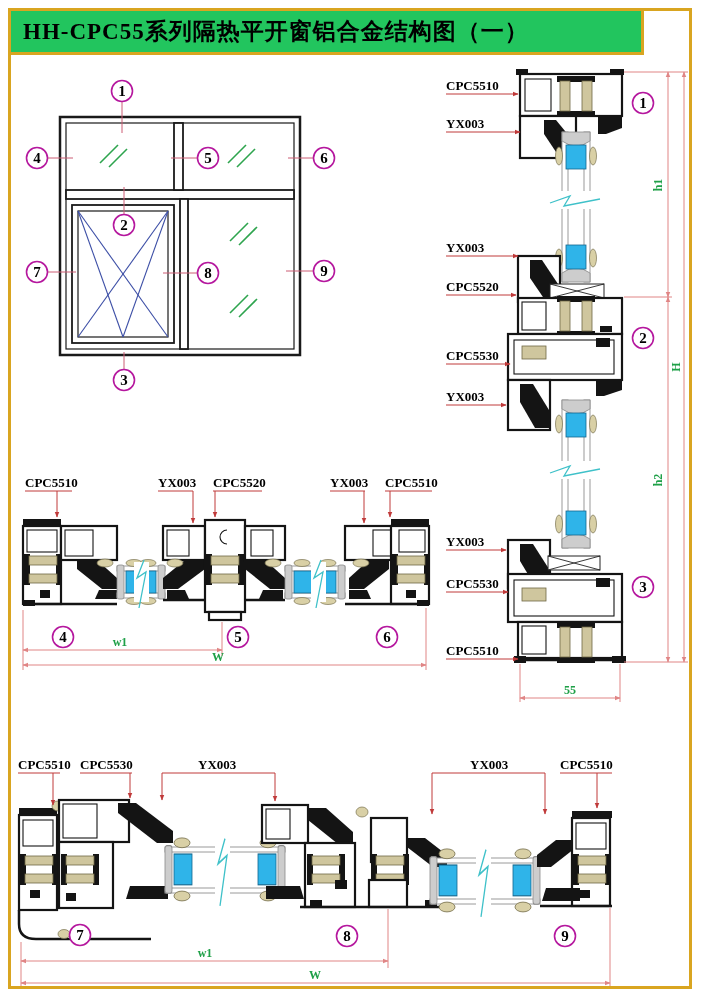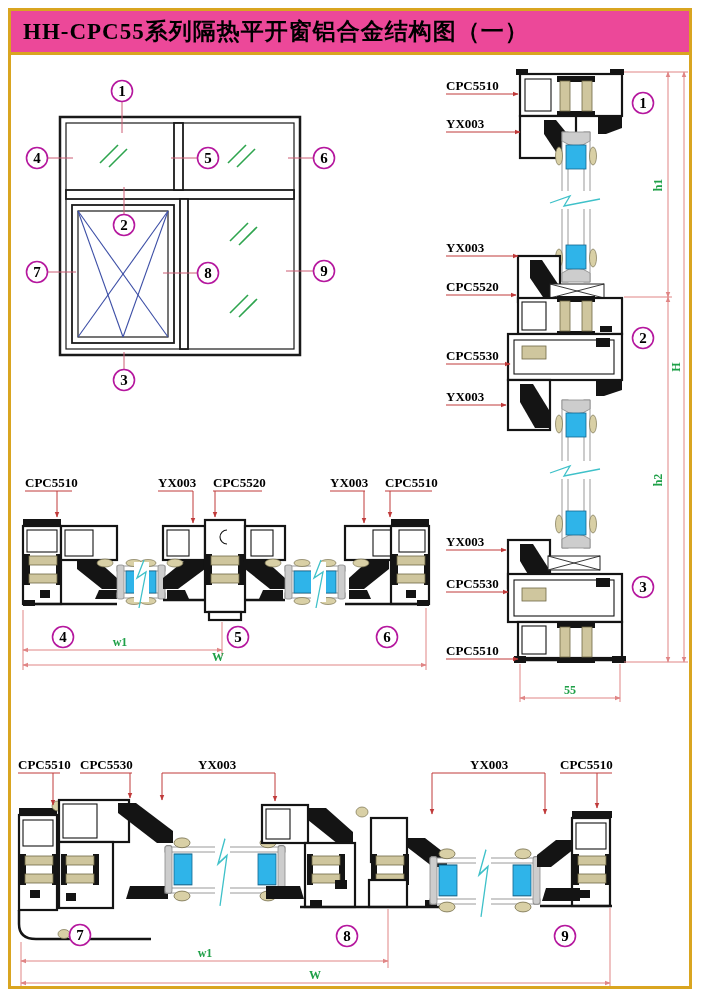--- a/index.html
+++ b/index.html
@@ -1,20 +1,20 @@
 <!DOCTYPE html>
 <html><head>
 <meta charset="utf-8">
 <style>
   html,body{margin:0;padding:0;background:#fff;}
   #page{position:relative;width:706px;height:1000px;background:#fff;overflow:hidden;
         font-family:"Liberation Serif","DejaVu Serif",serif;}
   #frame{position:absolute;left:8px;top:8px;width:684px;height:981px;
          border:3px solid #D9A520;box-sizing:border-box;pointer-events:none;}
-  #titlebar{position:absolute;left:8px;top:8px;width:684px;height:47px;background:#ec4899;
+  #titlebar{position:absolute;left:8px;top:8px;width:636px;height:47px;background:#22c55e;
             border:3px solid #D9A520;border-bottom:3px solid #D9A520;box-sizing:border-box;
             display:flex;align-items:center;}
   #titlebar span{font-weight:bold;font-size:23px;color:#000;padding-left:12px;letter-spacing:1px;}
   svg{position:absolute;left:0;top:0;}
   .pf{fill:#fff;stroke:#141414;stroke-width:2.2;}
   .pf3{fill:none;stroke:#141414;stroke-width:2.5;}
   .pf2{fill:none;stroke:#141414;stroke-width:1.1;}
   .blk{fill:#141414;stroke:none;}
   .tan{fill:#CFC69E;stroke:#6F6845;stroke-width:0.8;}
   .gl{fill:#fff;stroke:#9a9a9a;stroke-width:1;}

